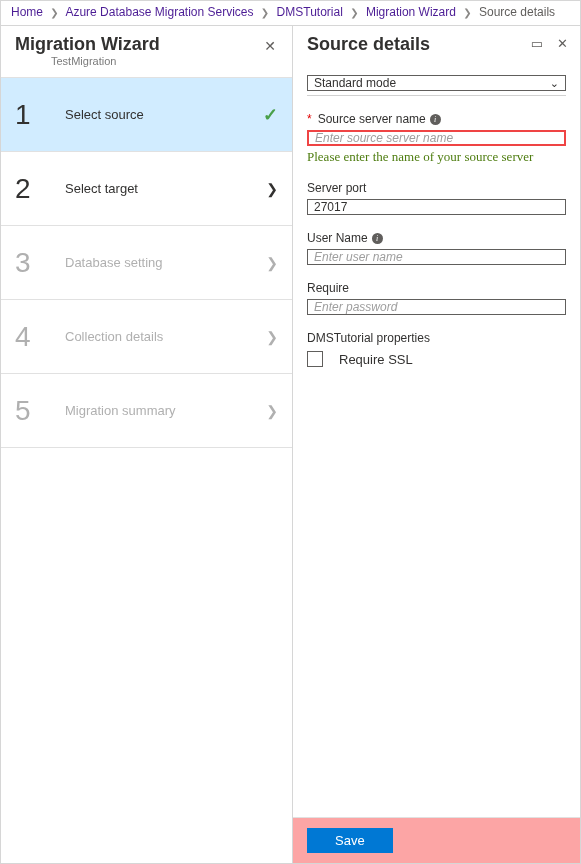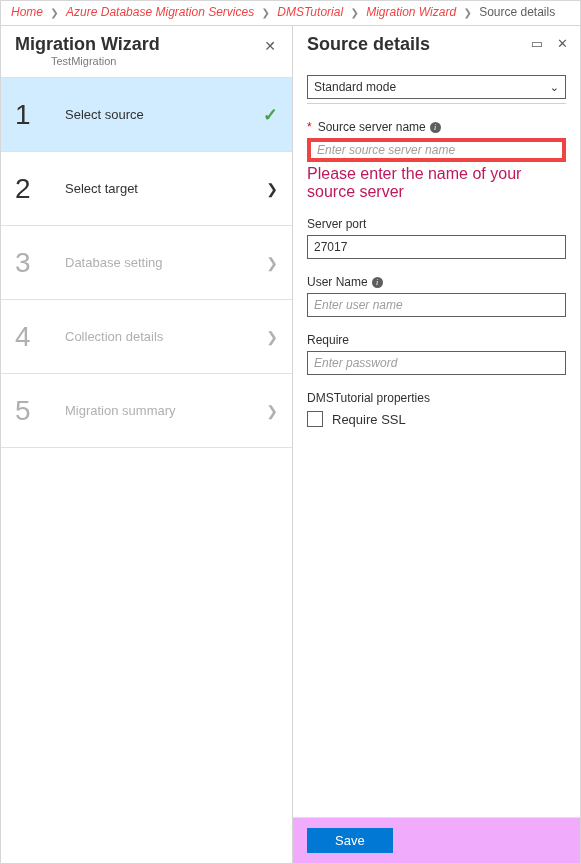--- a/index.html
+++ b/index.html
@@ -14,23 +14,22 @@
     overflow: hidden;
   }
   
   .breadcrumb {
     padding: 4px 10px 6px 10px;
     font-size: 12px;
     color: #605e5c;
     white-space: nowrap;
   }
   .breadcrumb a {
-    color: #ef4444;
+    color: #4c1d95;
     text-decoration: none;
-    font-style: italic;
   }
   .breadcrumb .sep {
     color: #8a8886;
     margin: 0 4px;
     font-size: 10px;
   }
   .breadcrumb .current { color: #605e5c; }
   
   .panes {
     display: flex;
@@ -163,67 +162,68 @@
     background: #605e5c;
     color: #fff;
     font-size: 8px;
     line-height: 11px;
     text-align: center;
     font-style: italic;
     font-family: Georgia, serif;
   }
   .select, .text-input {
     width: 100%;
-    height: 24px;
+    height: 16px;
     border: 1px solid #605e5c;
     padding: 2px 6px;
     font-size: 12px;
     font-family: inherit;
     background: #fff;
     color: #323130;
   }
   .select {
     position: relative;
     display: flex;
     align-items: center;
     justify-content: space-between;
     cursor: pointer;
   }
   .select .chev { font-size: 11px; color: #323130; }
   .text-input::placeholder {
     color: #9e9e9e;
     font-style: italic;
   }
   .text-input.error {
-    border: 4px solid #ef4444;
+    border: 2px solid #ef4444;
   }
   .err-msg {
-    color: #be185d;
-    font-size: 16px;
+    color: #4d7c0f;
+    font-size: 13px;
     margin-top: 3px;
+    font-family: Liberation Serif, serif;
   }
   .checkbox-row {
     display: flex;
     align-items: center;
-    gap: 9px;
+    gap: 16px;
     margin-top: 6px;
   }
   .checkbox {
     width: 16px;
     height: 16px;
     border: 1px solid #605e5c;
     cursor: pointer;
     flex-shrink: 0;
   }
   .checkbox-label { font-size: 13px; }
   
   .footer {
     border-top: 1px solid #e1e1e1;
     padding: 10px 14px;
-    background: #f0abfc;
+    background: #fca5a5;
   }
   .save-btn {
     background: #0078d4;
     color: #fff;
     border: none;
     padding: 5px 28px;
     font-size: 13px;
     cursor: pointer;
     font-family: inherit;
   }

